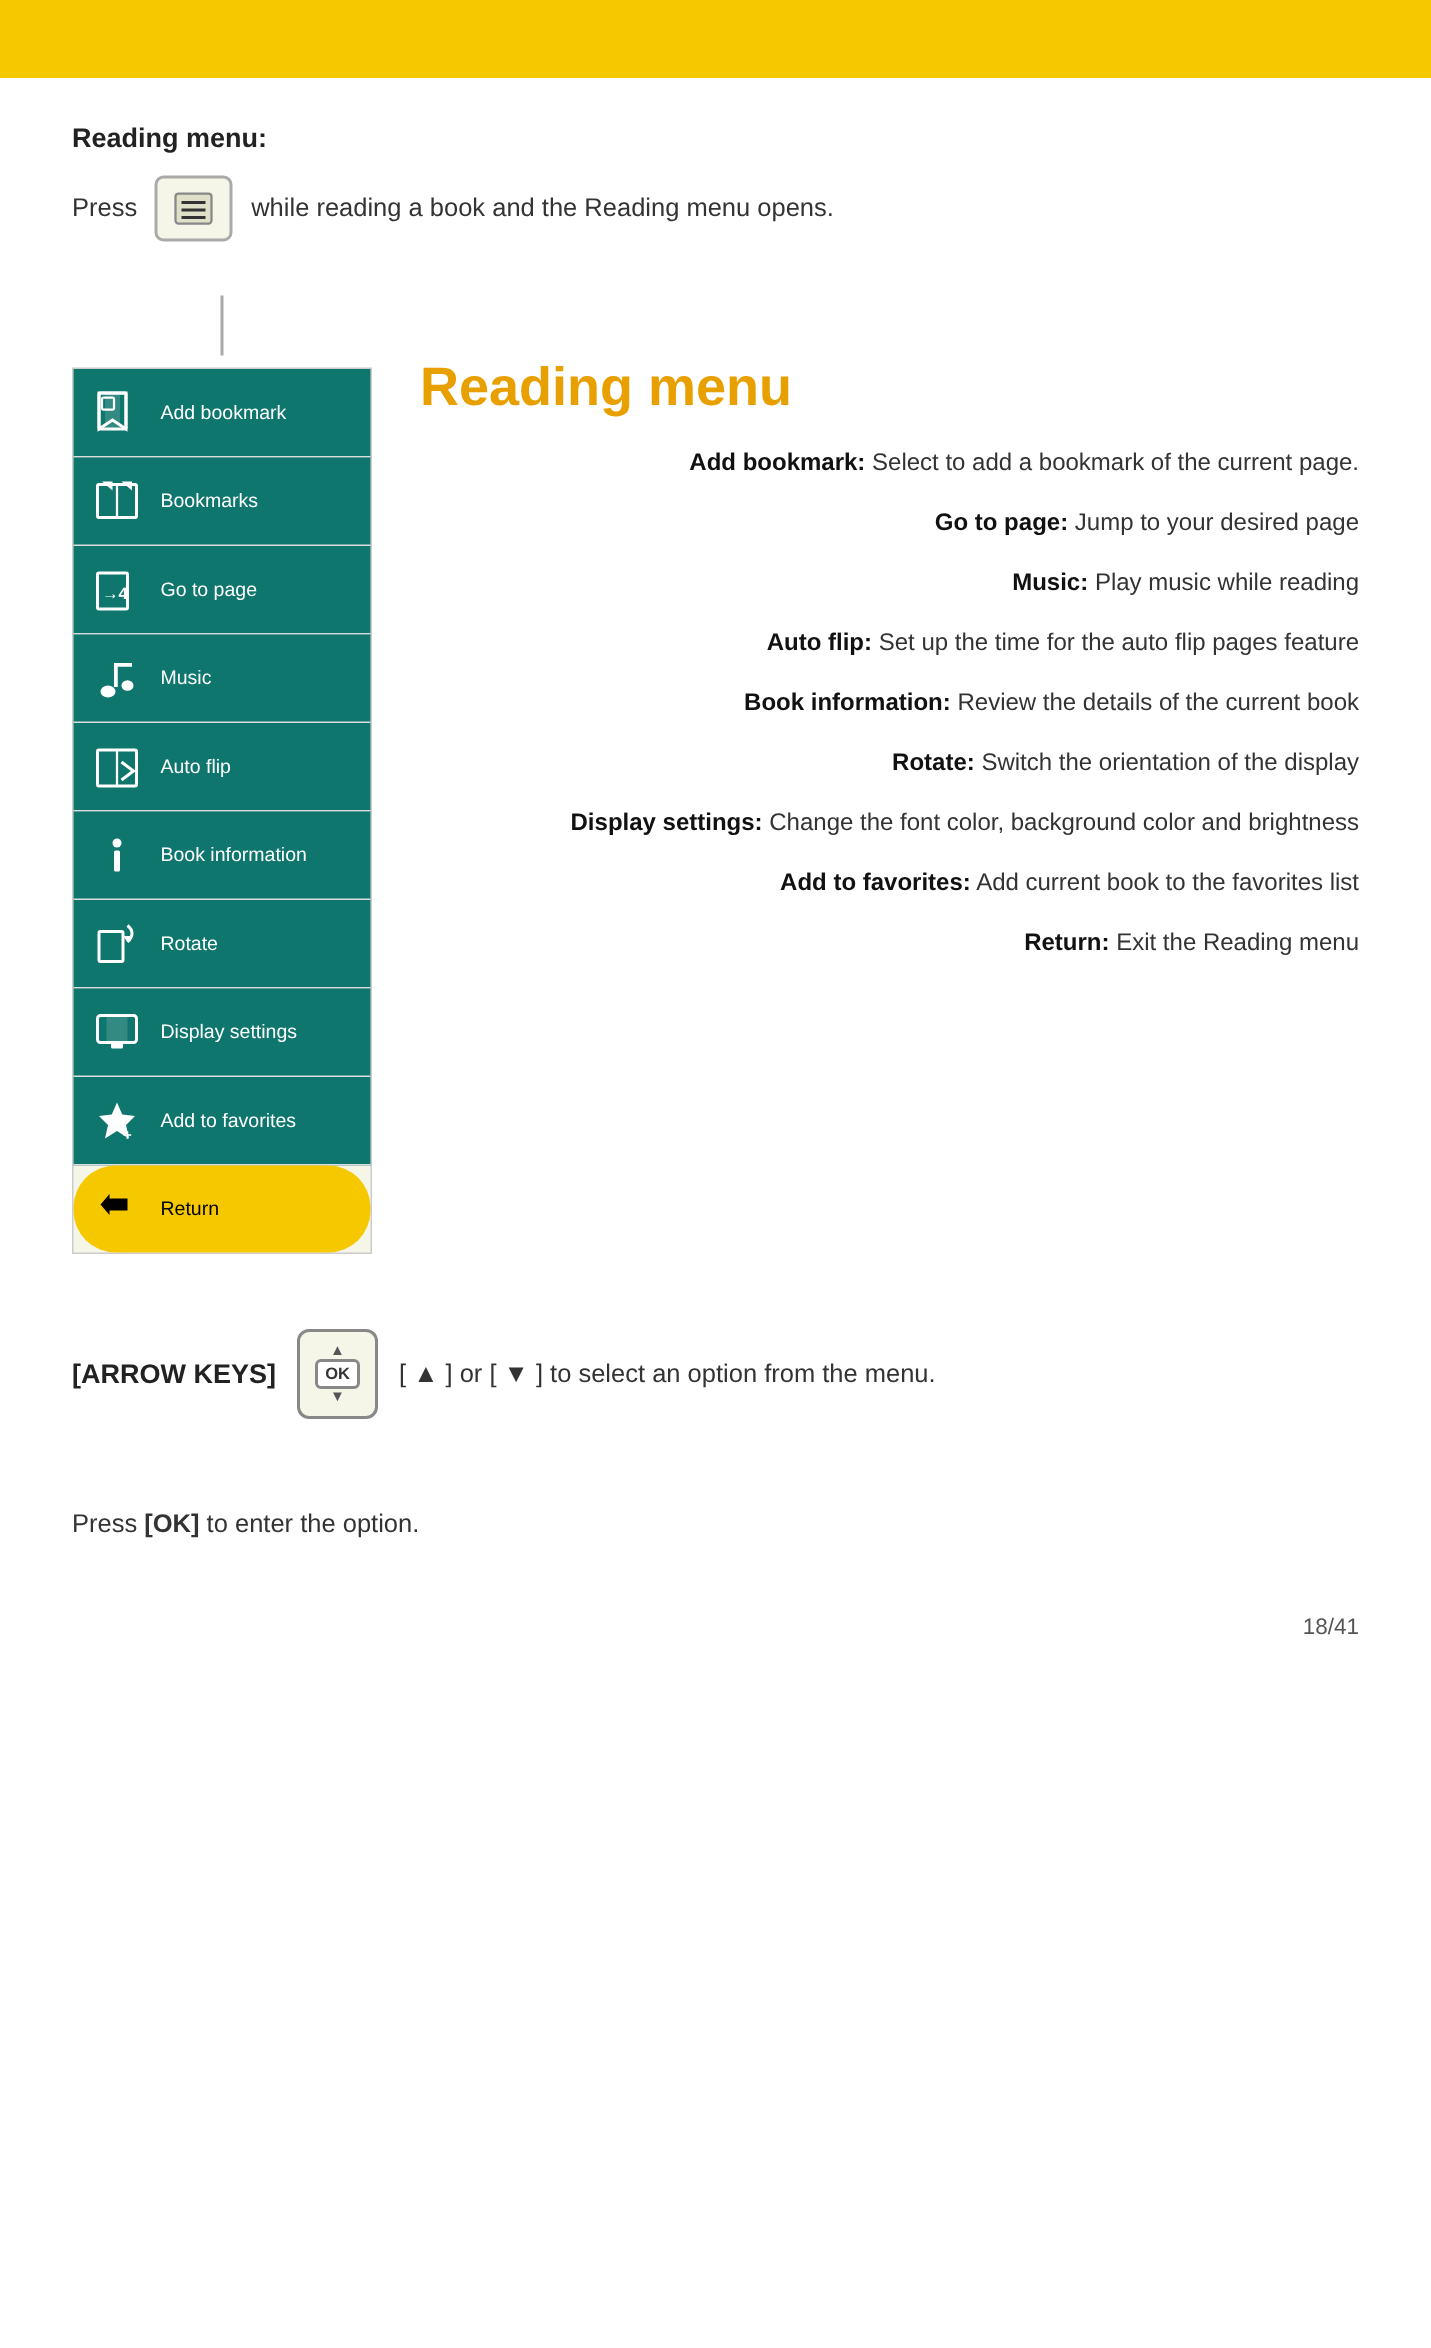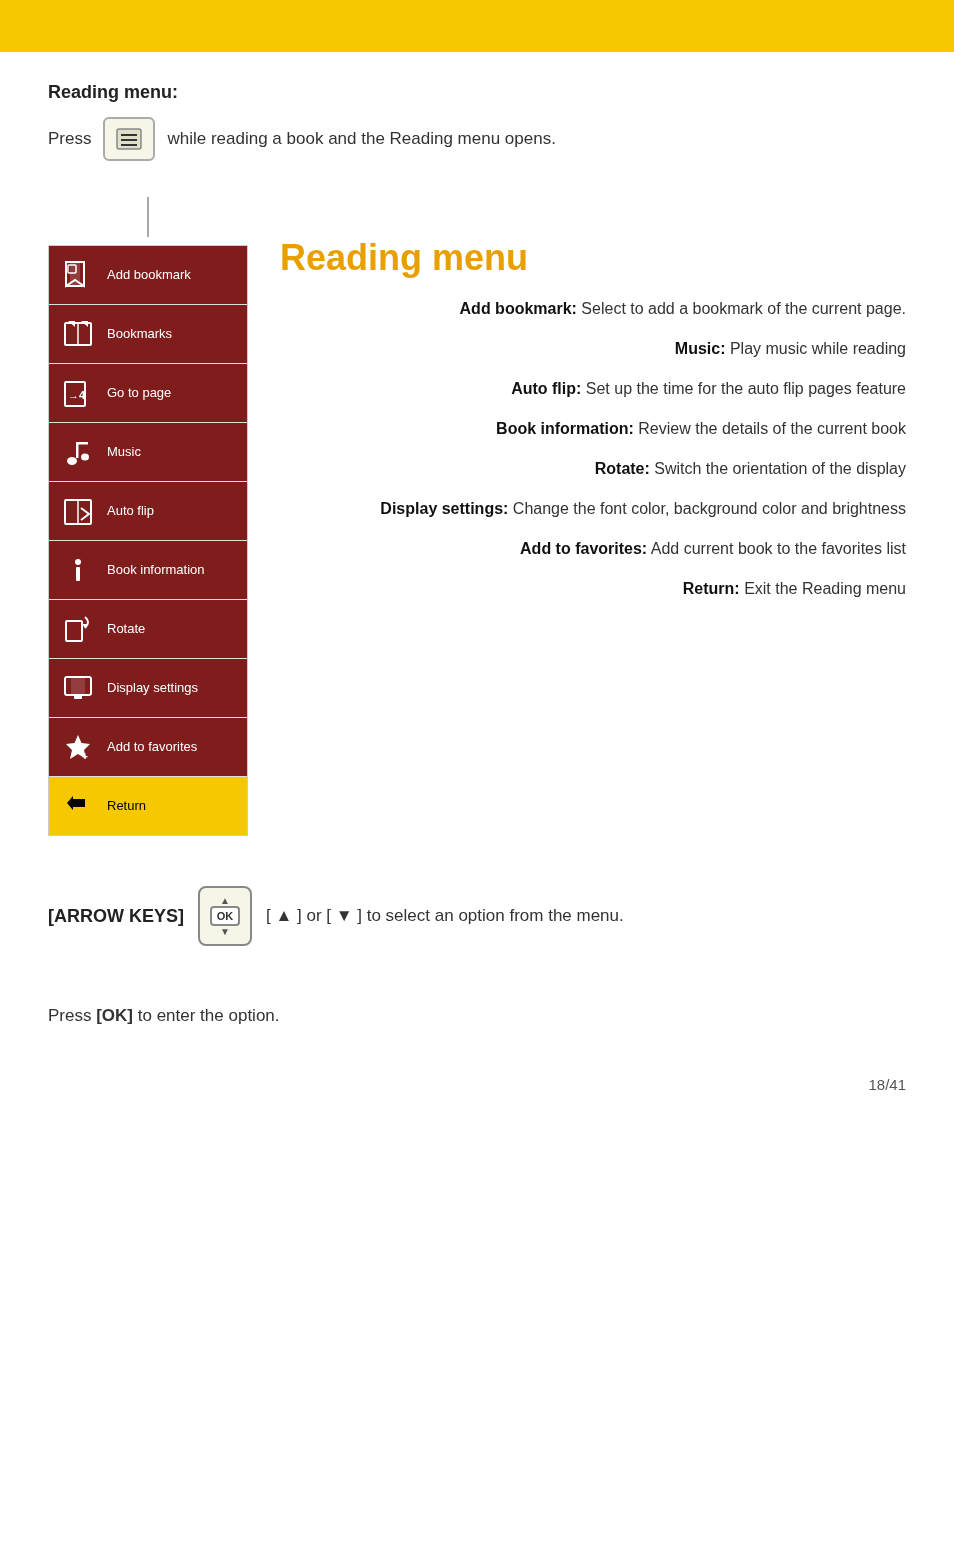--- a/index.html
+++ b/index.html
@@ -58,25 +58,26 @@
       background: #f5f5e8;
       border: 1px solid #ccc;
       margin-top: 8px;
     }
     .menu-item {
       display: flex;
       align-items: center;
       gap: 10px;
       padding: 10px 10px;
       border-bottom: 1px solid #ddd;
-      background: #7f1d1d;
+      background: #0f766e;
       color: #fff;
     }
     .menu-item:last-child {
       border-bottom: none;
+      border-radius: 28px;
     }
     .menu-item.active {
       background: #f5c800;
       color: #000;
     }
     .menu-icon {
       width: 38px;
       min-width: 38px;
       height: 38px;
       display: flex;
@@ -328,20 +329,24 @@
     </div>
 
     <div class="desc-panel">
       <div class="desc-title">Reading menu</div>
       <ul class="desc-list">
         <li class="desc-item">
           <b>Add bookmark:</b>
           <span>Select to add a bookmark of the current page.</span>
         </li>
         <li class="desc-item">
+          <b>Go to page:</b>
+          <span>Jump to your desired page</span>
+        </li>
+        <li class="desc-item">
           <b>Music:</b>
           <span>Play music while reading</span>
         </li>
         <li class="desc-item">
           <b>Auto flip:</b>
           <span>Set up the time for the auto flip pages feature</span>
         </li>
         <li class="desc-item">
           <b>Book information:</b>
           <span>Review the details of the current book</span>

